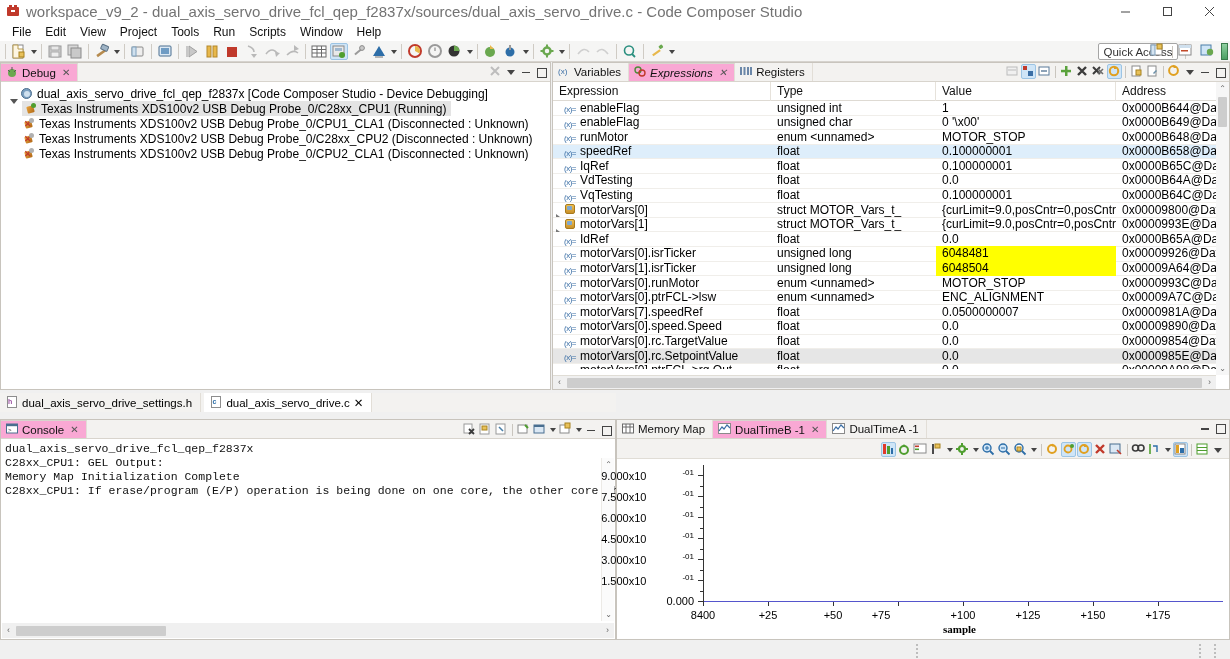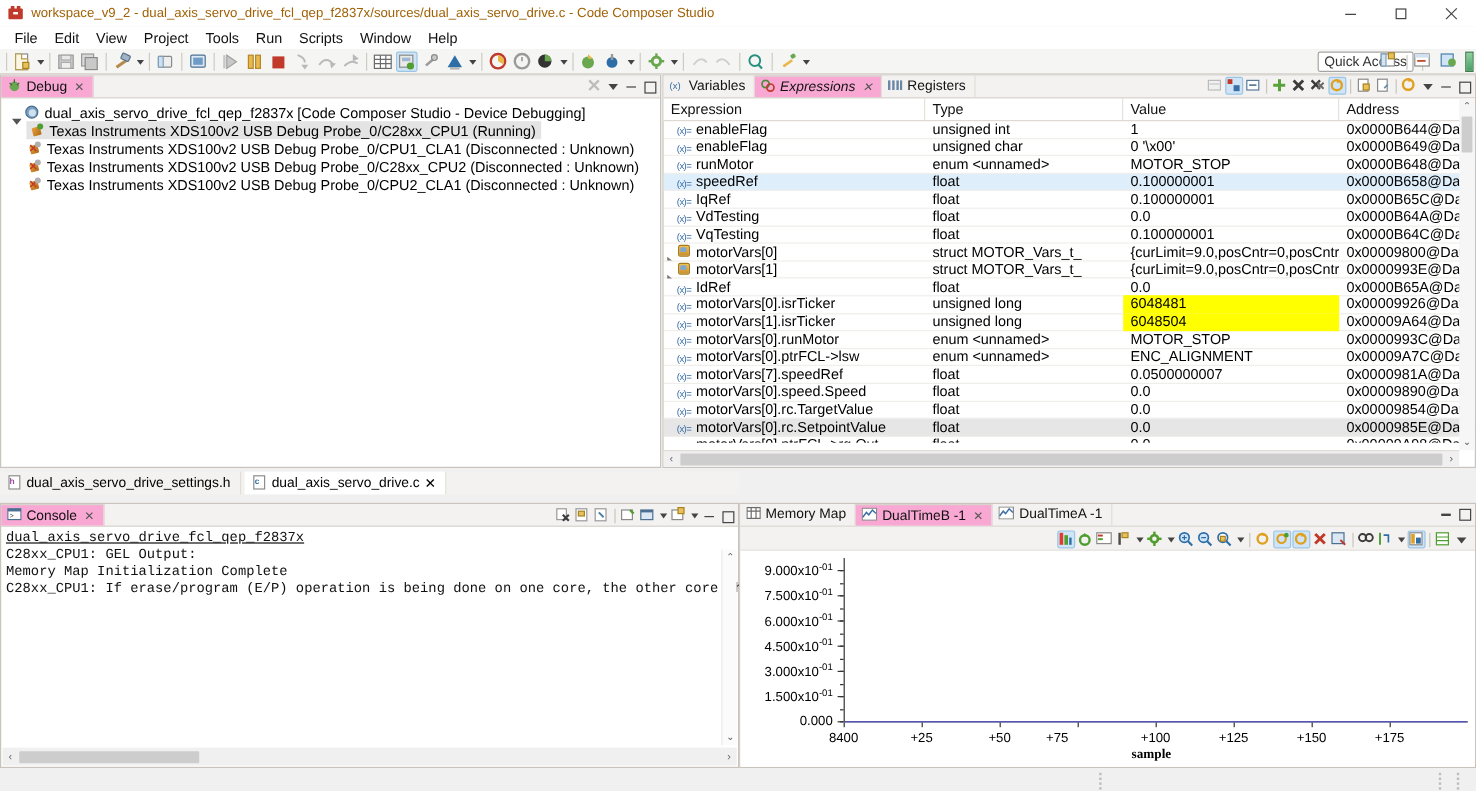--- a/index.html
+++ b/index.html
@@ -19,21 +19,21 @@
     padding-left: 6px; position: relative;
   }
   .title-icon {
     width: 14px; height: 14px; margin-right: 6px; flex: 0 0 auto;
     position: relative;
   }
   .title-icon .b1 { position:absolute; left:1px; top:3px; width:12px; height:9px; background:#c0392b; border-radius:1px;}
   .title-icon .b2 { position:absolute; left:3px; top:1px; width:3px; height:4px; background:#c0392b;}
   .title-icon .b3 { position:absolute; left:8px; top:1px; width:3px; height:4px; background:#c0392b;}
   .title-icon .b4 { position:absolute; left:5px; top:6px; width:4px; height:2px; background:#fff;}
-  .title-text { font-size: 11px; color: #a16207; white-space: nowrap; }
+  .title-text { font-size: 15px; color: #737373; white-space: nowrap; }
   .win-btns { position:absolute; right:0; top:0; height:22px; display:flex; }
   .win-btn { width: 42px; height: 22px; display:flex; align-items:center; justify-content:center;
              color:#444; font-size: 12px; }
   .win-btn svg { display:block; }
 
   
   .menubar { height: 19px; background:#ffffff; display:flex; align-items:center; padding-left:5px; }
   .menu-item { padding: 1px 7px; font-size:12px; color:#111; }
 
   
@@ -143,37 +143,37 @@
   .etab.active { background:#fff; }
   .file-ic { width:12px; height:13px; position:relative; }
   .file-ic .pg { position:absolute; left:1px; top:0; width:10px; height:12px; background:#fff;
      border:1px solid #8d8d8d; }
   .file-ic .lt { position:absolute; left:2px; top:2px; font-size:7px; color:#2c6ea8; line-height:7px; font-weight:bold;}
   .file-ic.h .lt { color:#9a4fa0; }
 
   
   #console-view { left:0; top:419px; width:616px; height:221px; }
   .console-body { font-family:"Liberation Mono", monospace; font-size:11.5px; color:#111; }
-  .console-head { padding:3px 0 1px 4px; font-size:11.5px;text-decoration:underline; }
+  .console-head { padding:3px 0 1px 4px; font-size:11.5px; }
   .console-line { padding-left:4px; white-space:nowrap; line-height:14px; }
   .console-vsb { position:absolute; right:1px; top:38px; width:13px; bottom:18px; background:#fbfbfb;
      border-left:1px solid #eceae6; }
   .console-hsb { position:absolute; left:1px; right:1px; bottom:1px; height:15px; background:#f0f0f0;
      display:flex; align-items:center; }
 
   
   #graph-view { left:616px; top:419px; width:614px; height:221px; }
   .graph-tb { height:20px; background:#f3f2f0; border-bottom:1px solid #e0ddd6; position:relative; }
   .gt-icons { position:absolute; right:4px; top:2px; display:flex; align-items:center; gap:1px; }
   .g-ic { width:15px; height:15px; position:relative; display:inline-block; }
   .g-ic.sel { background:#cfe5f7; border:1px solid #9cc4e4; border-radius:2px; }
   .plot-wrap { position:relative; background:#fff; height:180px; }
   .ylab { position:absolute; right:0; transform:translateY(-50%); font-size:11px;
      white-space:nowrap; text-align:right; }
-  .ylab sup { font-size:8px; }
+  .ylab sup { font-size:8px;margin-left:36px; }
   .xlab { position:absolute; top:0; transform:translateX(-50%); font-size:11px; }
   .tick-y { position:absolute; width:5px; height:1px; background:#333; }
   .tick-x { position:absolute; width:1px; height:4px; background:#333; }
   .axis-v { position:absolute; background:#333; width:1px; }
   .axis-h { position:absolute; background:#333; height:1px; }
   .series-line { position:absolute; height:1px; background:#5555cc; }
   .xtitle { position:absolute; font-size:11px; font-weight:bold;
      font-family:"Liberation Serif", serif; }
 
   

